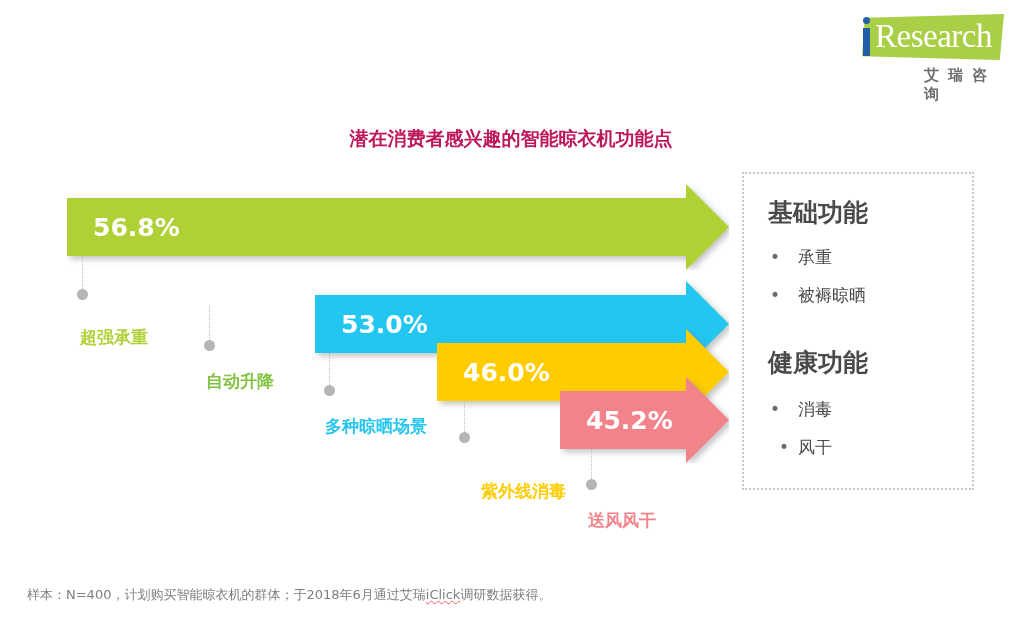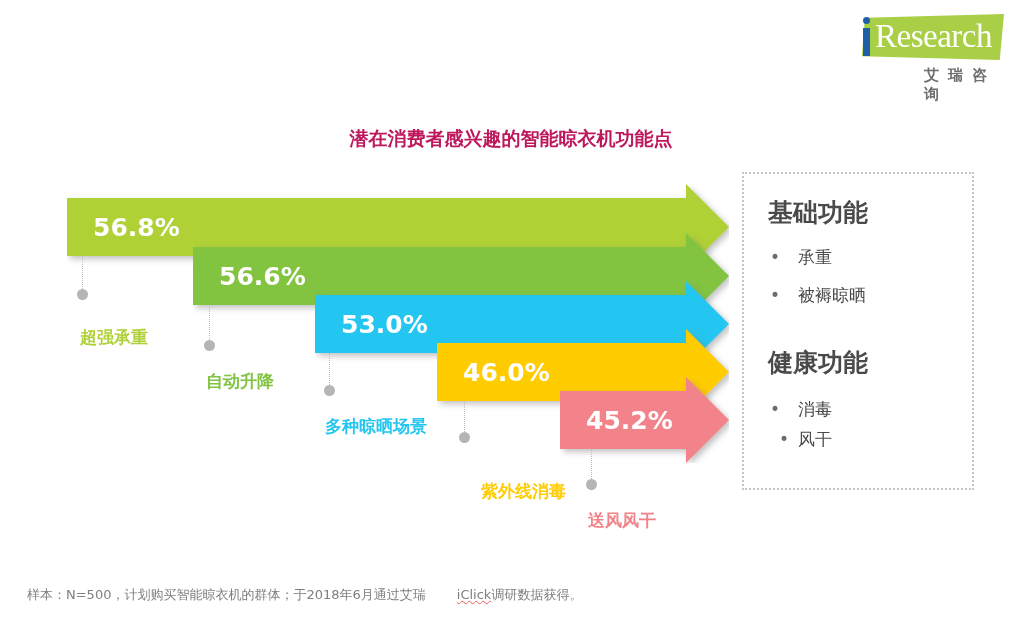--- a/index.html
+++ b/index.html
@@ -197,21 +197,20 @@
     font-size: 13px;
     color: #7F7F7F;
     font-family: "DejaVu Sans", "Liberation Sans", sans-serif;
     white-space: nowrap;
   }
   .squiggle {
     text-decoration: underline;
     text-decoration-style: wavy;
     text-decoration-color: #E8605A;
     text-decoration-thickness: 1px;
-    margin-left: 31px;
   }
 </style>
 </head>
 <body>
 
 <div id="root">
 
   <div class="logo-wrap">
     <div class="logo-mark">
       <div class="logo-green"></div>
@@ -232,31 +231,20 @@
               <feDropShadow dx="3" dy="3" stdDeviation="3" flood-color="#777777" flood-opacity="0.45"></feDropShadow>
             </filter>
           </defs>
           <polygon points="0,14 619,14 619,0 662,43 619,86 619,72 0,72" fill="#AFD136" filter="url(#sh0)"></polygon>
         </svg>
         <div class="arrow-value">56.8%</div>
       </div>
       <div class="leader" style="left: 82px; top: 256px; height: 35px;"></div>
       <div class="leader-dot" style="left: 77px; top: 289px;"></div>
       <div class="cat-label" style="left: 80px; top: 326px; color: rgb(175, 209, 54);">超强承重</div>
-      <div class="arrow-row" style="left: 193px; top: 233px; width: 536px; height: 86px;">
-        <svg class="arrow-shape" viewBox="0 0 536 86" preserveAspectRatio="none">
-          <defs>
-            <filter id="sh1" x="-20%" y="-20%" width="150%" height="150%">
-              <feDropShadow dx="3" dy="3" stdDeviation="3" flood-color="#777777" flood-opacity="0.45"></feDropShadow>
-            </filter>
-          </defs>
-          <polygon points="0,14 493,14 493,0 536,43 493,86 493,72 0,72" fill="#82C341" filter="url(#sh1)"></polygon>
-        </svg>
-        <div class="arrow-value">56.6%</div>
-      </div>
       <div class="leader" style="left: 209px; top: 305px; height: 37px;"></div>
       <div class="leader-dot" style="left: 204px; top: 340px;"></div>
       <div class="cat-label" style="left: 206px; top: 370px; color: rgb(130, 195, 65);">自动升降</div>
       <div class="arrow-row" style="left: 315px; top: 281px; width: 414px; height: 86px;">
         <svg class="arrow-shape" viewBox="0 0 414 86" preserveAspectRatio="none">
           <defs>
             <filter id="sh2" x="-20%" y="-20%" width="150%" height="150%">
               <feDropShadow dx="3" dy="3" stdDeviation="3" flood-color="#777777" flood-opacity="0.45"></feDropShadow>
             </filter>
           </defs>
@@ -296,20 +284,20 @@
       <div class="leader-dot" style="left: 586px; top: 479px;"></div>
       <div class="cat-label" style="left: 588px; top: 509px; color: rgb(242, 131, 138);">送风风干</div>
     </div>
 
   <div class="side-panel" id="side-panel">
       <div class="panel-head" style="top: 22px;">基础功能</div>
       <div class="panel-item" style="top: 72px;"><span class="bullet">•</span><span>承重</span></div>
       <div class="panel-item" style="top: 110px;"><span class="bullet">•</span><span>被褥晾晒</span></div>
       <div class="panel-head" style="top: 172px;">健康功能</div>
       <div class="panel-item" style="top: 224px;"><span class="bullet">•</span><span>消毒</span></div>
-      <div class="panel-item" style="top: 254px; text-align: center;"><span class="bullet">•</span><span>风干</span></div>
+      <div class="panel-item" style="top: 262px; text-align: center;"><span class="bullet">•</span><span>风干</span></div>
     </div>
 
   <div class="footnote">
-    <span>样本：N=500，计划购买智能晾衣机的群体；于2018年6月通过艾瑞</span><span class="squiggle">iClick</span><span>调研数据获得。</span>
+    <span>样本：N=400，计划购买智能晾衣机的群体；于2018年6月通过艾瑞</span><span class="squiggle">iClick</span><span>调研数据获得。</span>
   </div>
 
 </div>
 
 </body></html>

